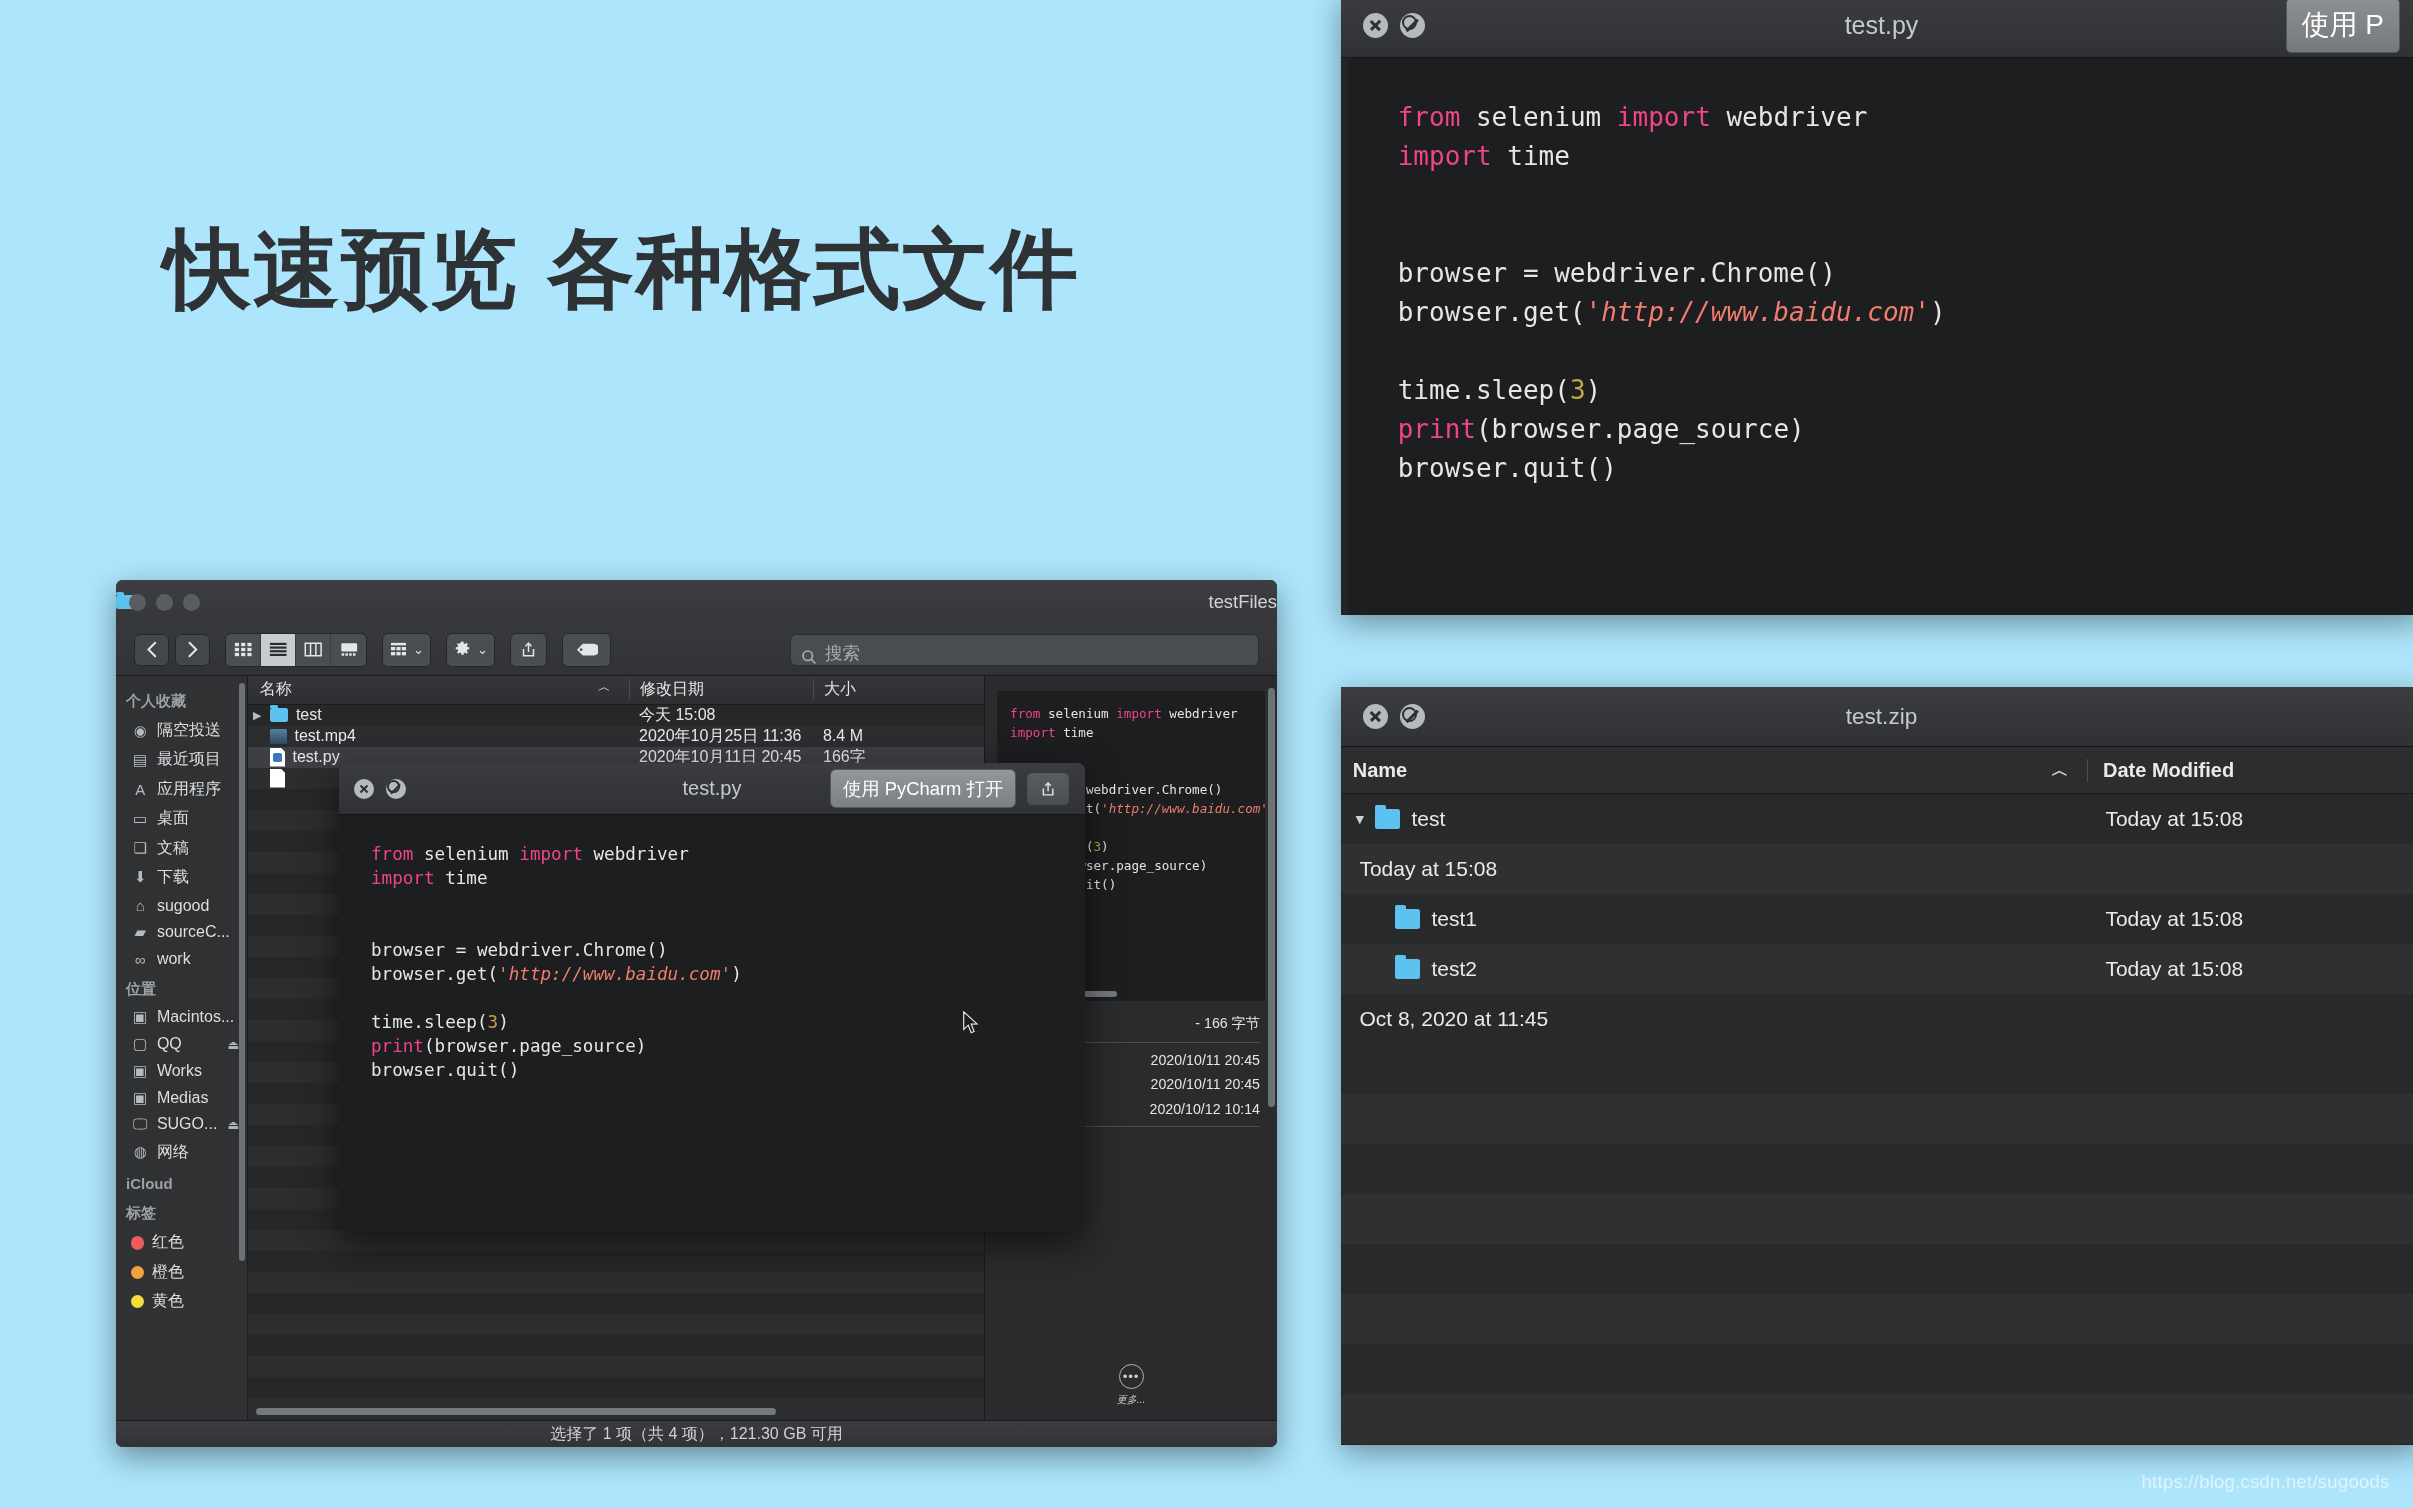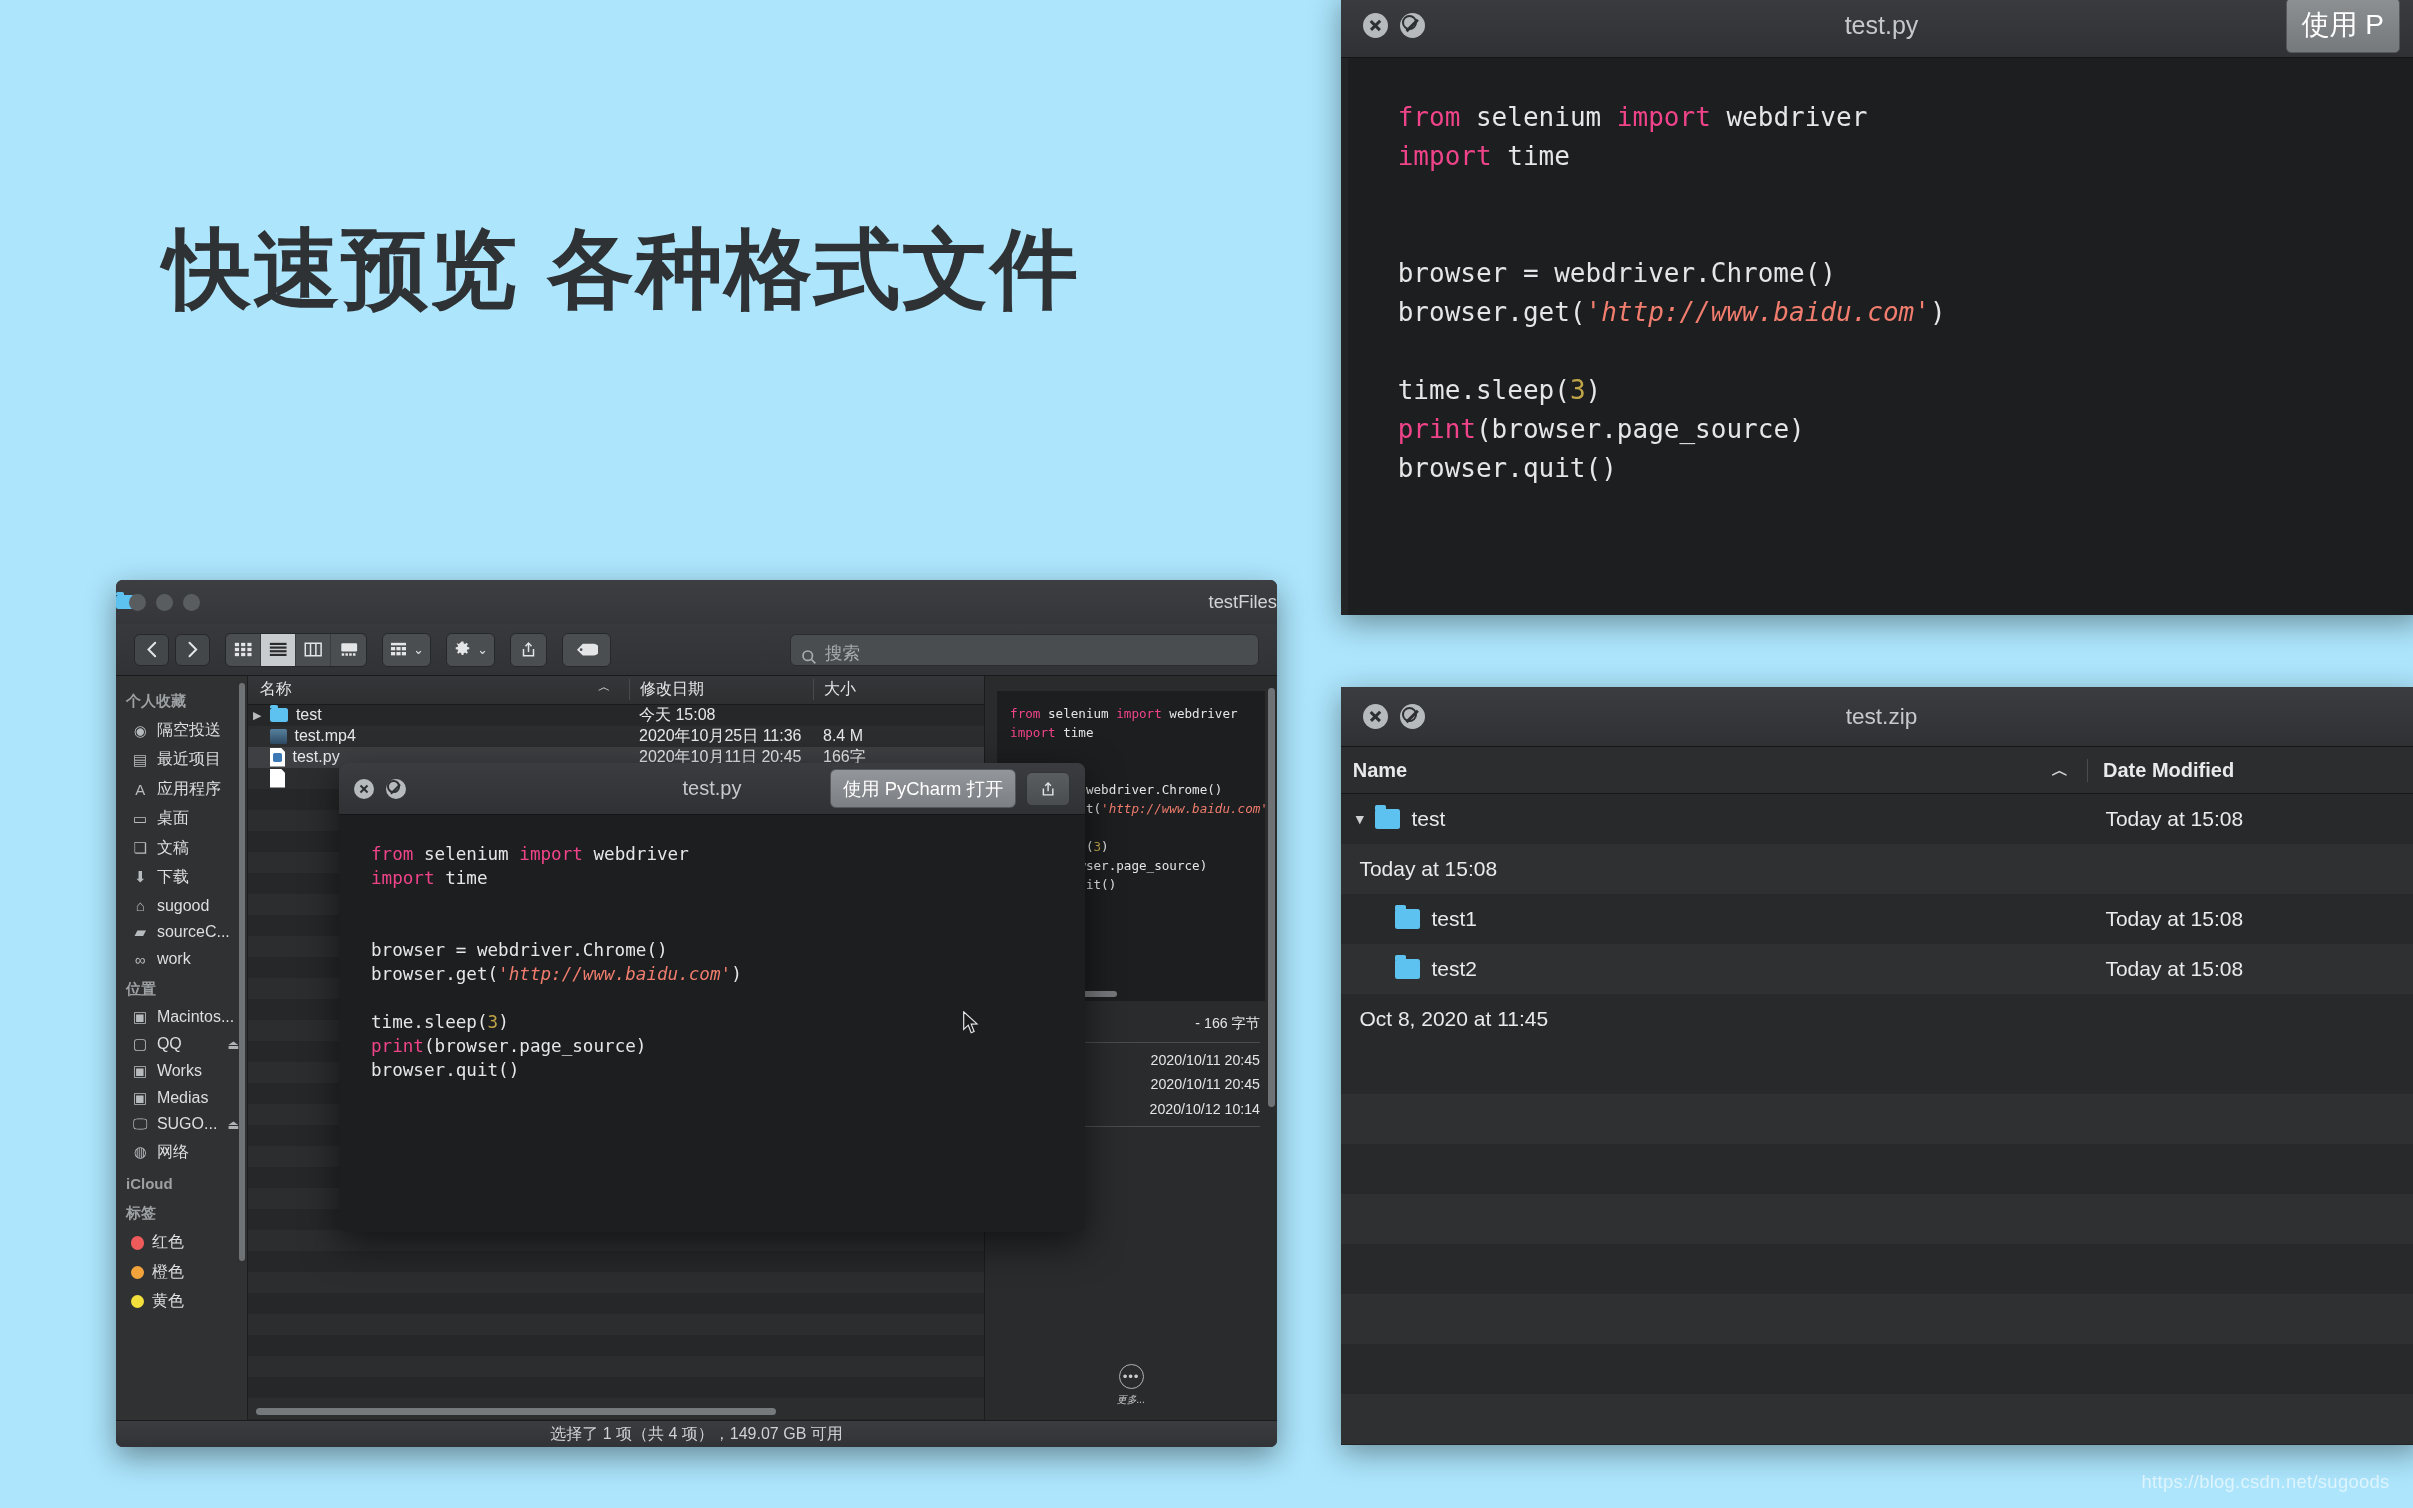--- a/index.html
+++ b/index.html
@@ -1052,21 +1052,21 @@
         <div class="pv-tags-title">标签</div>
         <div class="pv-tags-add">添加标签...</div>
         <div class="pv-more">
           <div class="circle">•••</div>
           <div class="lbl">更多...</div>
         </div>
         <div class="pv-scroll"></div>
       </div>
     </div>
 
-    <div class="fi-status">选择了 1 项（共 4 项），149.07 GB 可用</div>
+    <div class="fi-status">选择了 1 项（共 4 项），121.30 GB 可用</div>
   </div>
 
   <div id="ql-popup">
     <div class="ql-titlebar">
       <div class="ql-btns">
         <span class="ql-cbtn close"></span>
         <span class="ql-cbtn noentry"></span>
       </div>
       <div class="ql-title">test.py</div>
       <div class="hdr-right">

